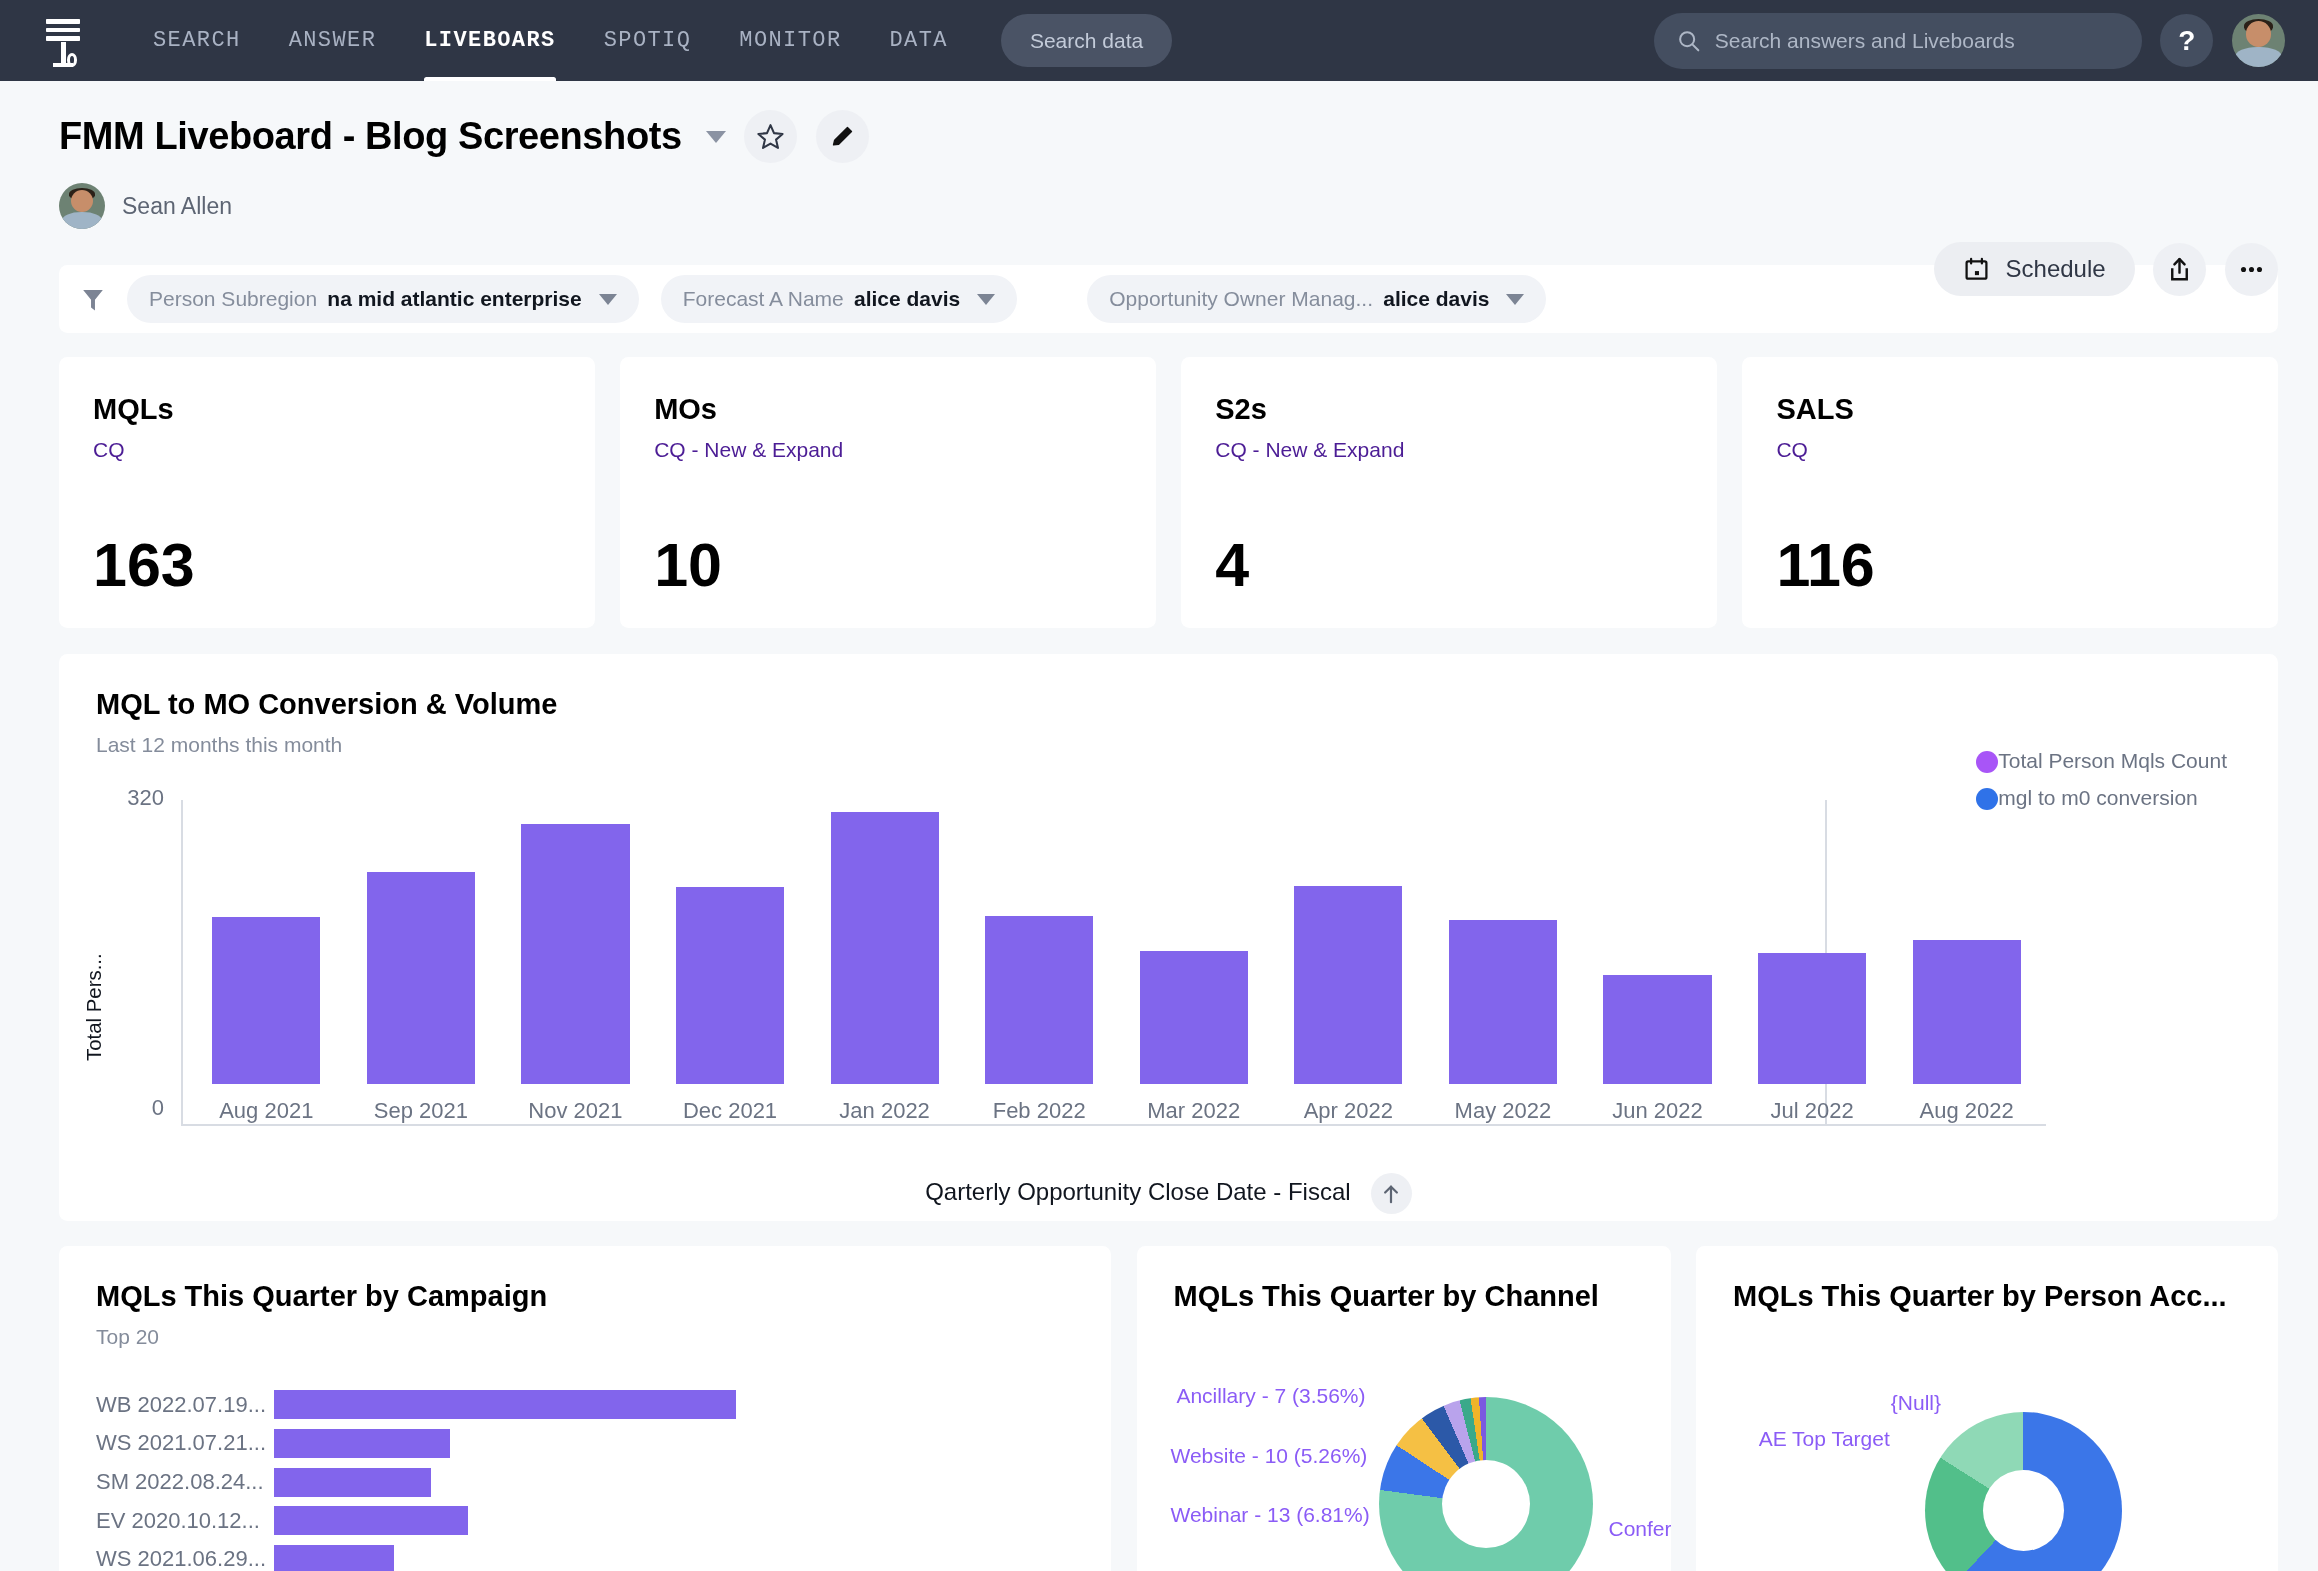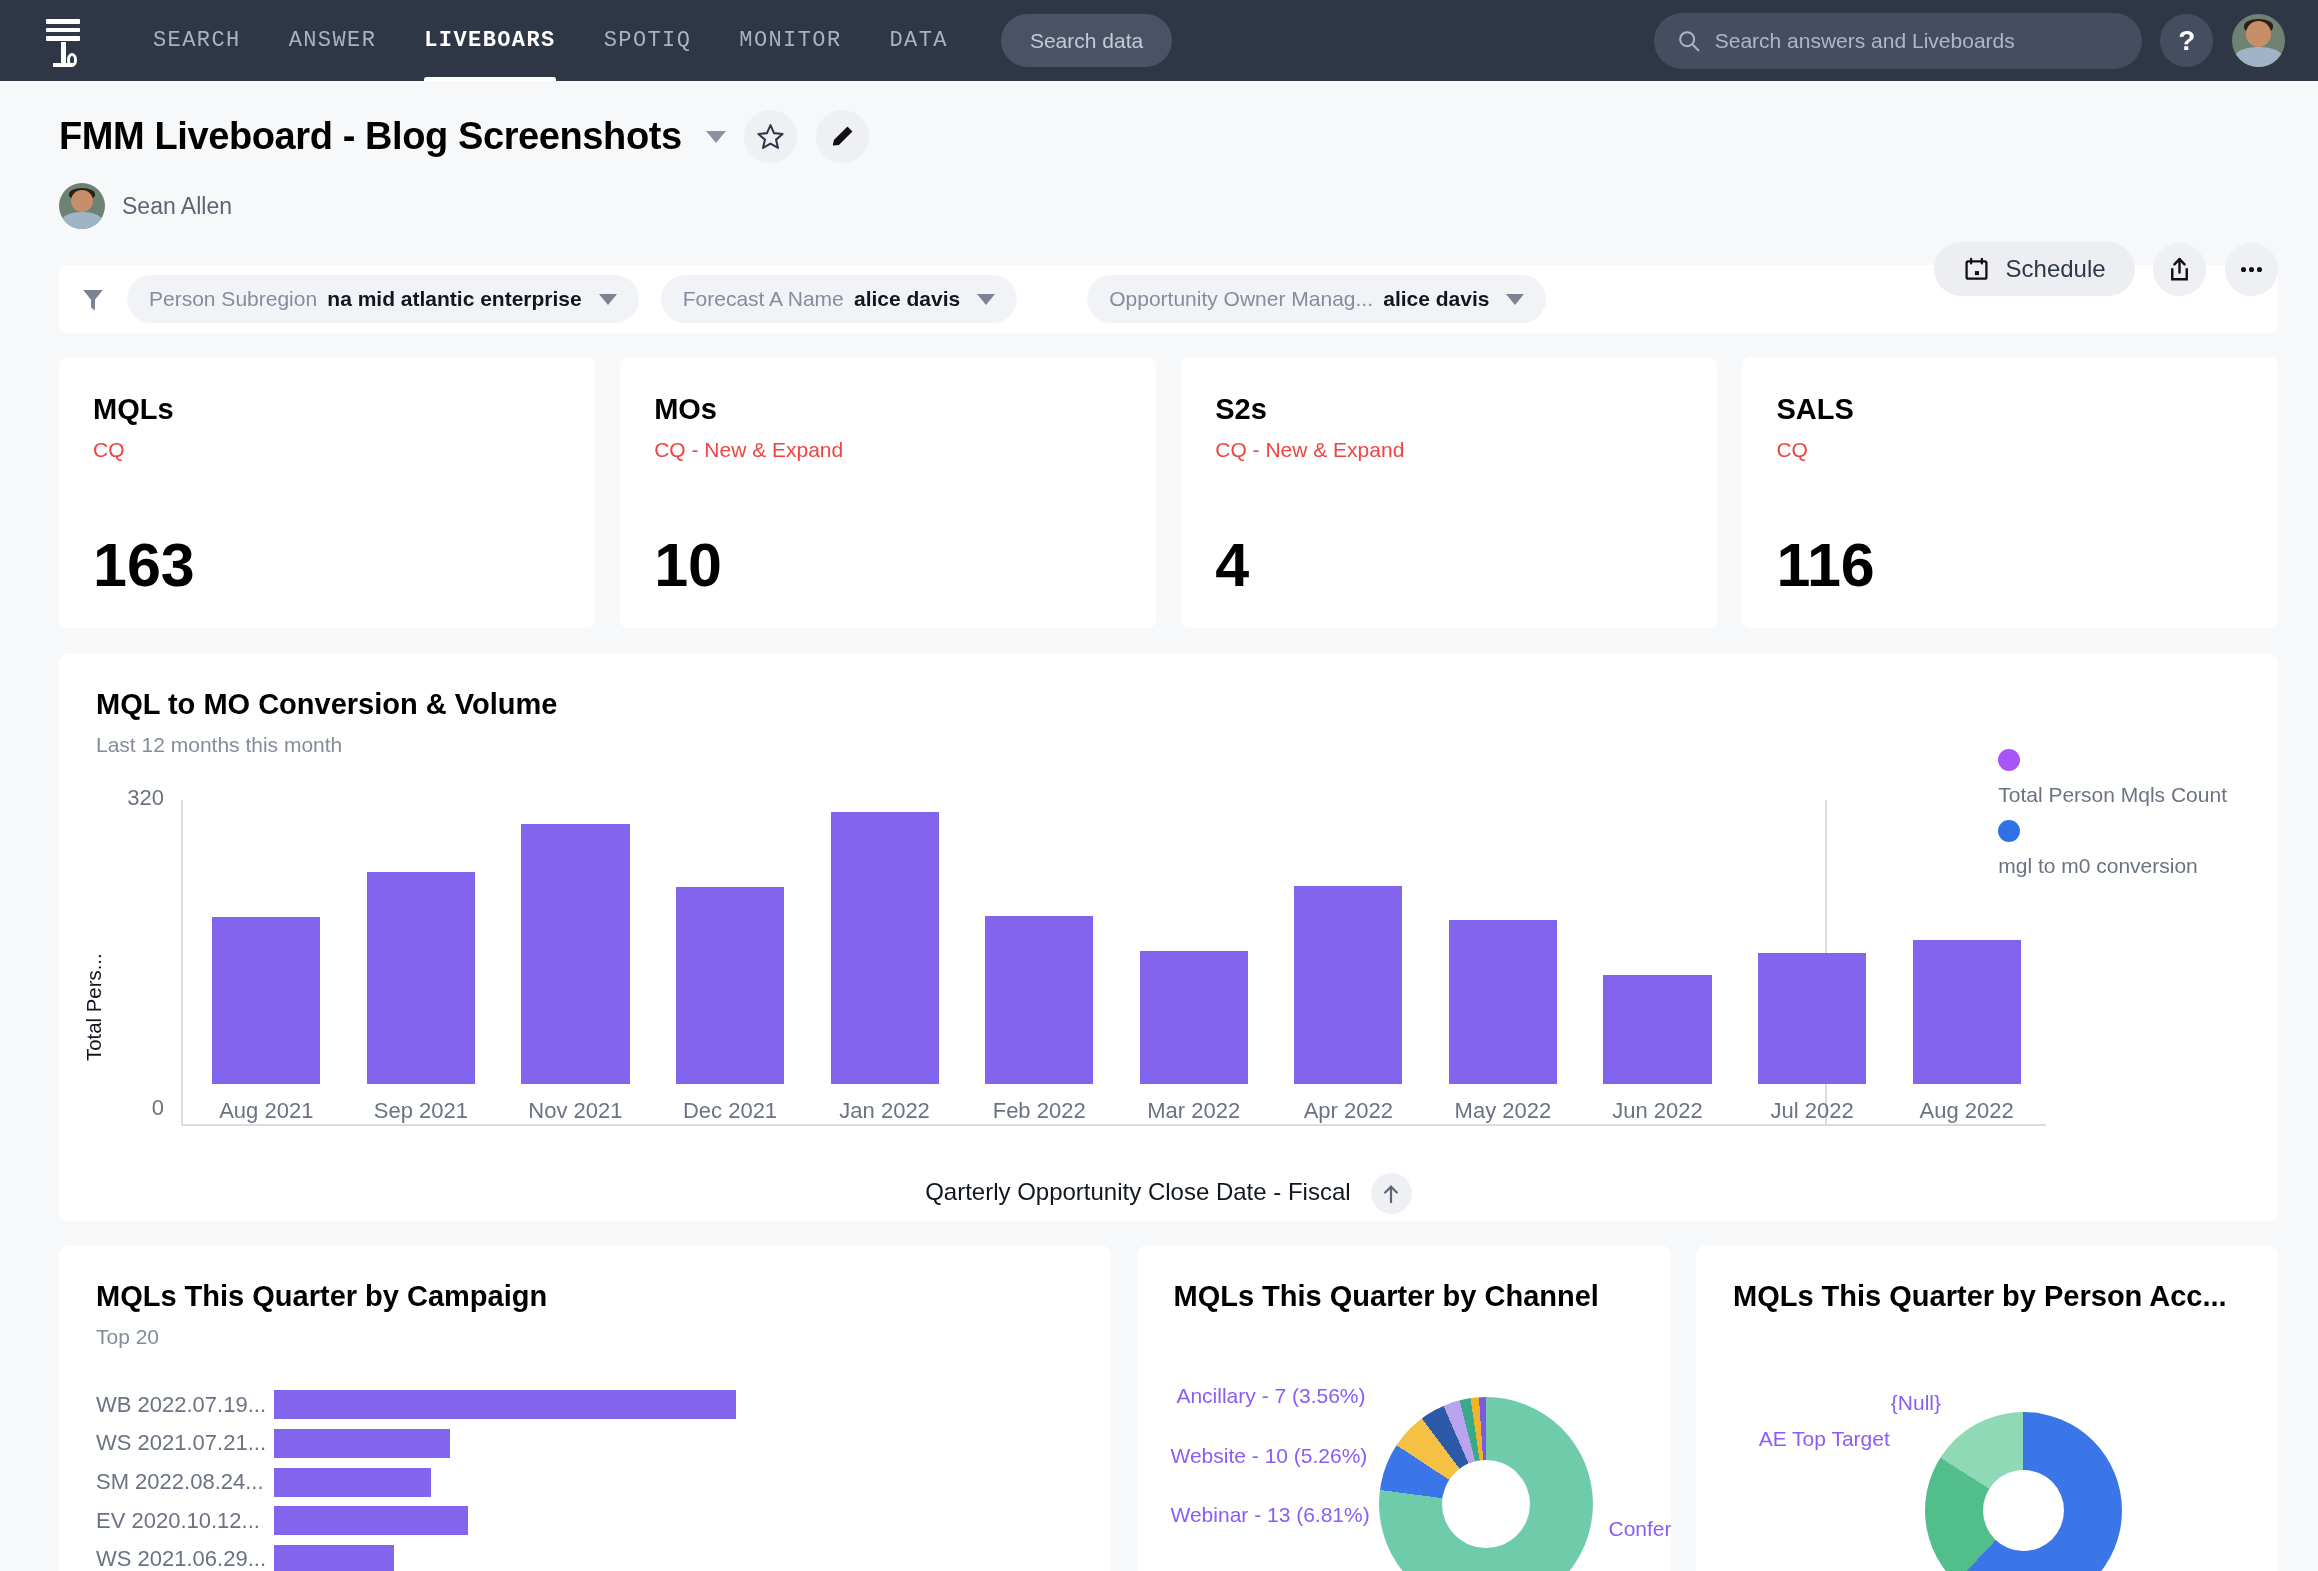--- a/index.html
+++ b/index.html
@@ -98,29 +98,29 @@
   .chip .v { color: #11161f; font-weight: bold; }
   .chip .cv { width: 0; height: 0; border-left: 9.3px solid transparent; border-right: 9.3px solid transparent; border-top: 11px solid #7c8494; margin-left: 6.8px; }
 
   
   .kpi-row { display: flex; gap: 25.5px; margin: 24px 41px 0 59px; }
   .kpi {
     flex: 1; background: #fff; border-radius: 8.5px; height: 271px;
     padding: 36px 34px; position: relative;
   }
   .kpi-title { font-size: 29px; font-weight: bold; color: #000; }
-  .kpi-sub { font-size: 21px; color: #ef4444; margin-top: 12px; }
+  .kpi-sub { font-size: 21px; color: #4c1d95; margin-top: 12px; }
   .kpi-val { position: absolute; left: 34px; bottom: 32px; font-size: 61px; font-weight: bold; color: #000; line-height: 1; }
 
   
   .chart-card { background: #fff; border-radius: 8.5px; margin: 25.5px 41px 0 59px; padding: 34px 37px 25.5px 37px; position: relative; height: 567px; }
   .card-title { font-size: 29px; font-weight: bold; color: #000; }
   .card-sub { font-size: 21px; color: #848c9b; margin-top: 12px; }
   .legend { position: absolute; right: 51px; top: 95px; }
-  .legend-item { display: flex; align-items: flex-start; gap: 12px; margin-bottom: 13.6px; flex-direction: column; }
+  .legend-item { display: flex; align-items: flex-end; gap: 0; margin-bottom: 13.6px; }
   .legend-dot { width: 22px; height: 22px; border-radius: 50%; flex: 0 0 auto; }
   .legend-label { font-size: 21px; color: #6b7383; white-space: nowrap; }
 
   .plot-wrap { position: absolute; left: 37px; right: 37px; top: 136px; bottom: 17px; }
   .ylab-left { position: absolute; left: 24px; top: 153px; font-size: 20.4px; color: #11161f; transform: rotate(-90deg); transform-origin: left top; white-space: nowrap; }
   .ylab-right { position: absolute; left: 1851px; top: 857px; font-size: 20.4px; color: #11161f; transform: rotate(-90deg); transform-origin: left top; white-space: nowrap; }
   .ytick { position: absolute; font-size: 22px; color: #6b7383; text-align: right; width: 68px; }
   .axis-line { position: absolute; background: #d8dce3; }
   .bars { position: absolute; left: 93px; right: 197px; top: 0; bottom: 0; display: flex; align-items: flex-end; justify-content: space-between; }
   .bar-col { flex: 1; display: flex; flex-direction: column; align-items: center; justify-content: flex-end; height: 100%; }

